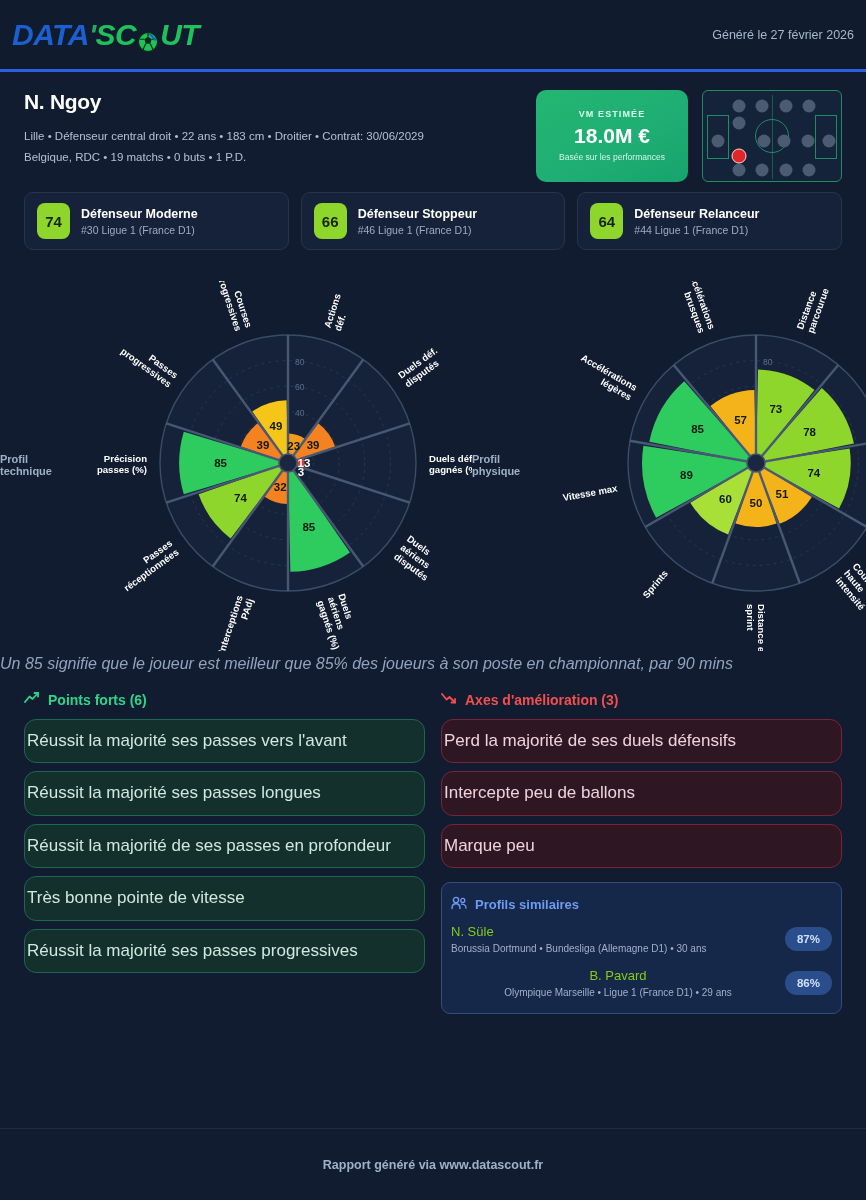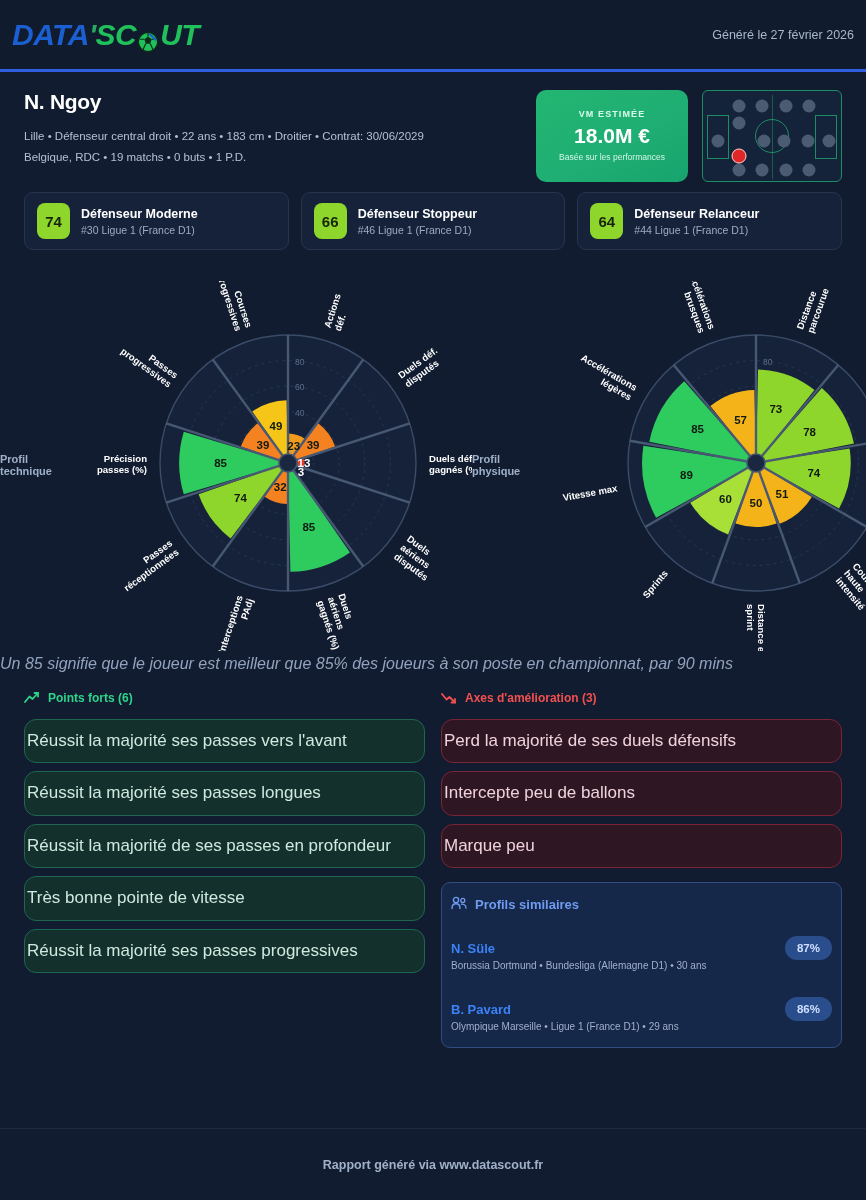--- a/index.html
+++ b/index.html
@@ -71,38 +71,38 @@
 
   
   .radar-row { display: flex; margin-top: 14px; }
   .radar-col { flex: 1; display: flex; flex-direction: row; align-items: center; margin-top: 17px; }
   .radar-title { font-size: 11px; color: #9fb0c8; font-weight: 600; margin-bottom: 2px; }
   .caption { text-align: left; font-size: 16px; color: #93a3bd; font-style: italic; margin-top: 4px; }
 
   
   .lists { display: flex; gap: 16px; padding: 18px 24px 0 24px; }
   .col { flex: 1; }
-  .list-head { display: flex; font-size: 12px; font-weight: 700; margin-bottom: 11px; }
+  .list-head { display: flex; align-items: center; font-size: 14px; font-weight: 700; margin-bottom: 11px; }
   .list-head.good { color: #2dd48a; }
   .list-head.bad { color: #f2504f; }
   .list-head svg { margin-right: 7px; }
   .item {
     border-radius: 12px; padding: 11px 2px; font-size: 17px; margin-bottom: 8px;
     line-height: 1.2;
   }
   .item.good { background: #14302c; border: 1px solid #1f6652; color: #cfe9df; }
   .item.bad  { background: #2e1623; border: 1px solid #7a2438; color: #f0d3da; }
 
   .simcard { background: #16284a; border: 1px solid #2f4d80; border-radius: 9px; padding: 13px 9px; margin-top: 14px; }
   .sim-head { display: flex; align-items: center; font-size: 13px; font-weight: 700; color: #6f9bf0; margin-bottom: 11px; }
   .sim-head svg { margin-right: 8px; }
   .sim-row { display: flex; align-items: center; margin-bottom: 14px; }
-  .sim-row:last-child { margin-bottom: 2px; }
+  .sim-row:last-child { margin-bottom: 2px; text-align: center; }
   .sim-main { flex: 1; }
-  .sim-name { font-size: 13px; font-weight: 700; color: #3b82f6; margin-top: 17px; }
+  .sim-name { font-size: 13px; font-weight: 400; color: #84cc16; }
   .sim-sub { font-size: 10px; color: #9eb0cb; margin-top: 4px; }
   .sim-pct {
     background: #2a4d8c; color: #cfe0ff; font-size: 11.5px; font-weight: 700;
     border-radius: 14px; padding: 6px 12px;
   }
 
   
   .footer {
     position: absolute; bottom: 0; left: 0; right: 0; height: 72px;
     border-top: 1px solid #1f2b43;

